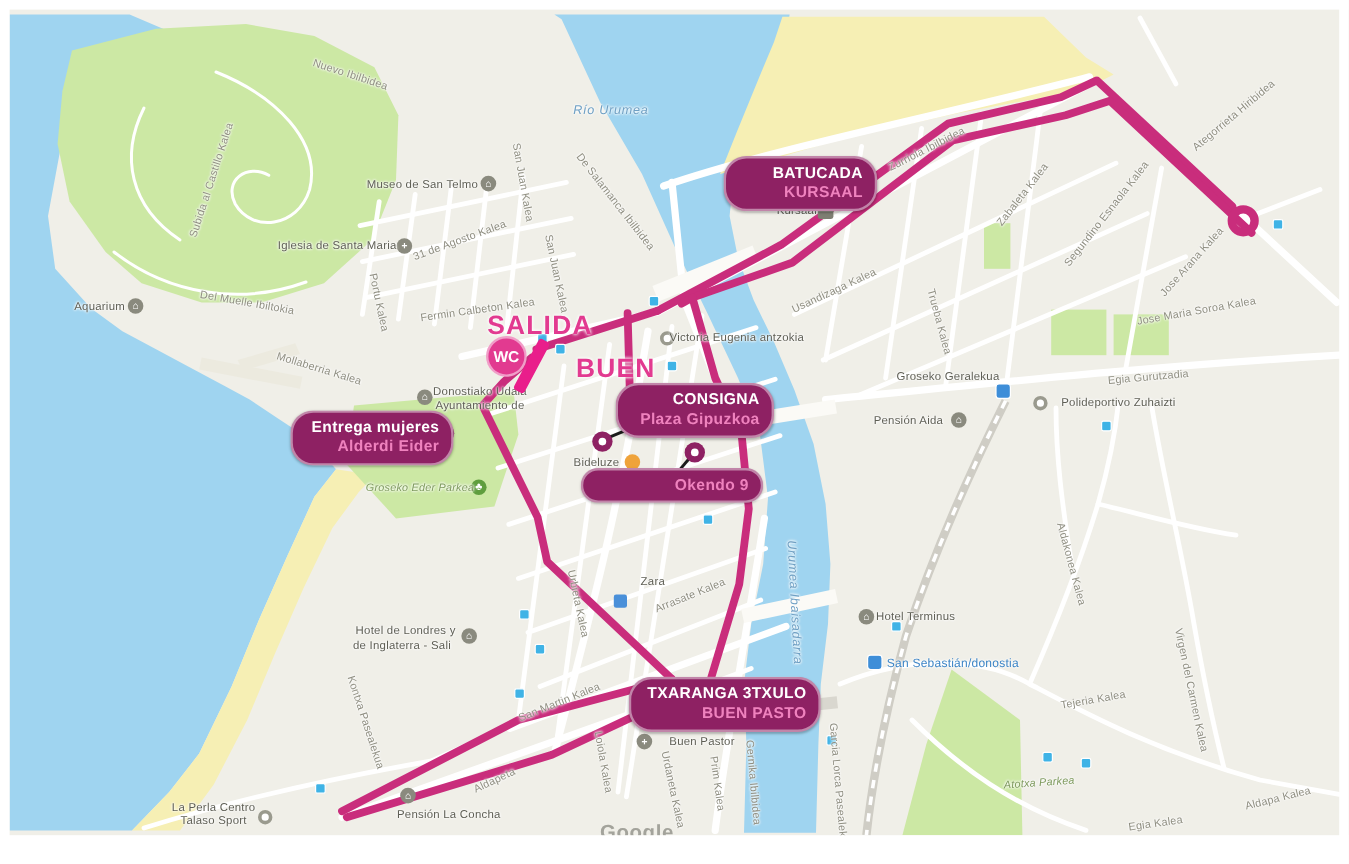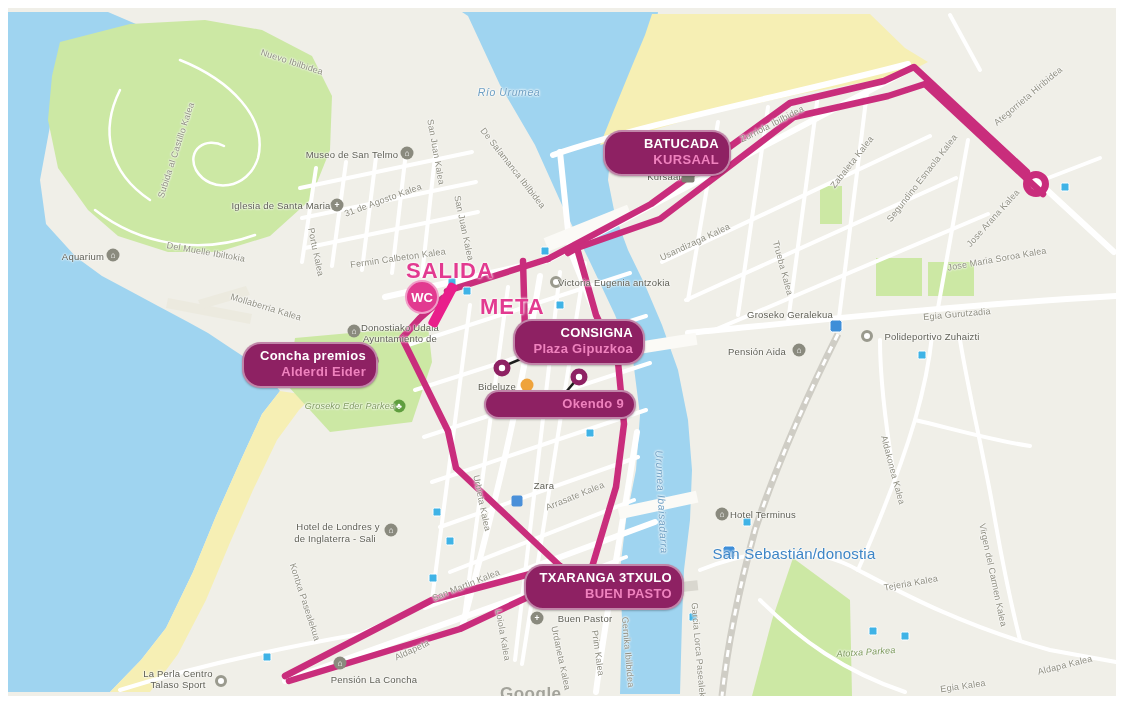--- a/index.html
+++ b/index.html
@@ -7,21 +7,21 @@
          font-family:"Liberation Sans",sans-serif;}
   #basemap{position:absolute;left:0;top:0;}
   
   .lbl{position:absolute;white-space:nowrap;z-index:3;
        transform:translate(-50%,-50%) rotate(var(--r,0deg));
        font:9px "Liberation Sans",sans-serif;color:#8f8e81;letter-spacing:.2px;
        text-shadow:0 0 2px #fff,0 0 2px #fff,0 0 3px #fff;}
   .lbl.p{color:#5e5e54;font-size:9.5px;}
   .lbl.w{color:#6fa0c4;font-style:italic;font-size:10.5px;letter-spacing:.6px;}
   .lbl.a{color:#7e9a5d;font-style:italic;}
-  .lbl.b{color:#3d85c6;font-size:15px;}
+  .lbl.b{color:#3d85c6;font-size:10px;}
   
   .ic{position:absolute;z-index:2;transform:translate(-50%,-50%);width:13px;height:13px;
       border-radius:50%;display:flex;align-items:center;justify-content:center;
       font-size:8.5px;line-height:1;color:#fff;font-weight:bold;}
   .ic.bld{background:#8a8a7e;}
   .ic.church{background:#8a8a7e;}
   .ic.tree{background:#5f9e3e;font-size:9px;}
   .ic.cafe{background:#efa33b;}
   .ic.ring{background:#fff;border:3px solid #9a9a8e;width:6px;height:6px;}
   .ic.sq{border-radius:2px;background:#7e7e72;}
@@ -266,36 +266,36 @@
       <div class="tsq" style="left: 922px; top: 355px;"></div>
       <div class="tsq" style="left: 693px; top: 617px;"></div>
       <div class="tsq" style="left: 873px; top: 631px;"></div>
       <div class="tsq" style="left: 905px; top: 636px;"></div>
       <div class="tsq train" style="left: 836px; top: 326px;"></div>
       <div class="tsq train" style="left: 729px; top: 552px;"></div>
     </div>
 
   <div id="start-bar"></div>
   <div class="bigmark" style="left:406px;top:258px;">SALIDA</div>
-  <div class="bigmark" style="left:480px;top:294px;">META</div>
+  <div class="bigmark" style="left:480px;top:294px;">BUEN</div>
   <div id="wc-badge">WC</div>
 
   <div class="pill" style="left:603px;top:130px;width:104px;">
     <div class="l1">BATUCADA</div>
     <div class="l2">KURSAAL</div>
   </div>
   <div class="pill" style="left:513px;top:319px;width:108px;">
     <div class="l1">CONSIGNA</div>
     <div class="l2">Plaza Gipuzkoa</div>
   </div>
   <div class="pill" style="left:484px;top:390px;width:128px;">
     <div class="l2">Okendo 9</div>
   </div>
   <div class="pill" style="left:242px;top:342px;width:112px;">
-    <div class="l1">Concha premios</div>
+    <div class="l1">Entrega mujeres</div>
     <div class="l2">Alderdi Eider</div>
   </div>
   <div class="pill" style="left:524px;top:564px;width:136px;">
     <div class="l1">TXARANGA 3TXULO</div>
     <div class="l2">BUEN PASTO</div>
   </div>
 
   <div id="watermark">Google</div>
 
   <div class="frame" id="frame-top"></div>

